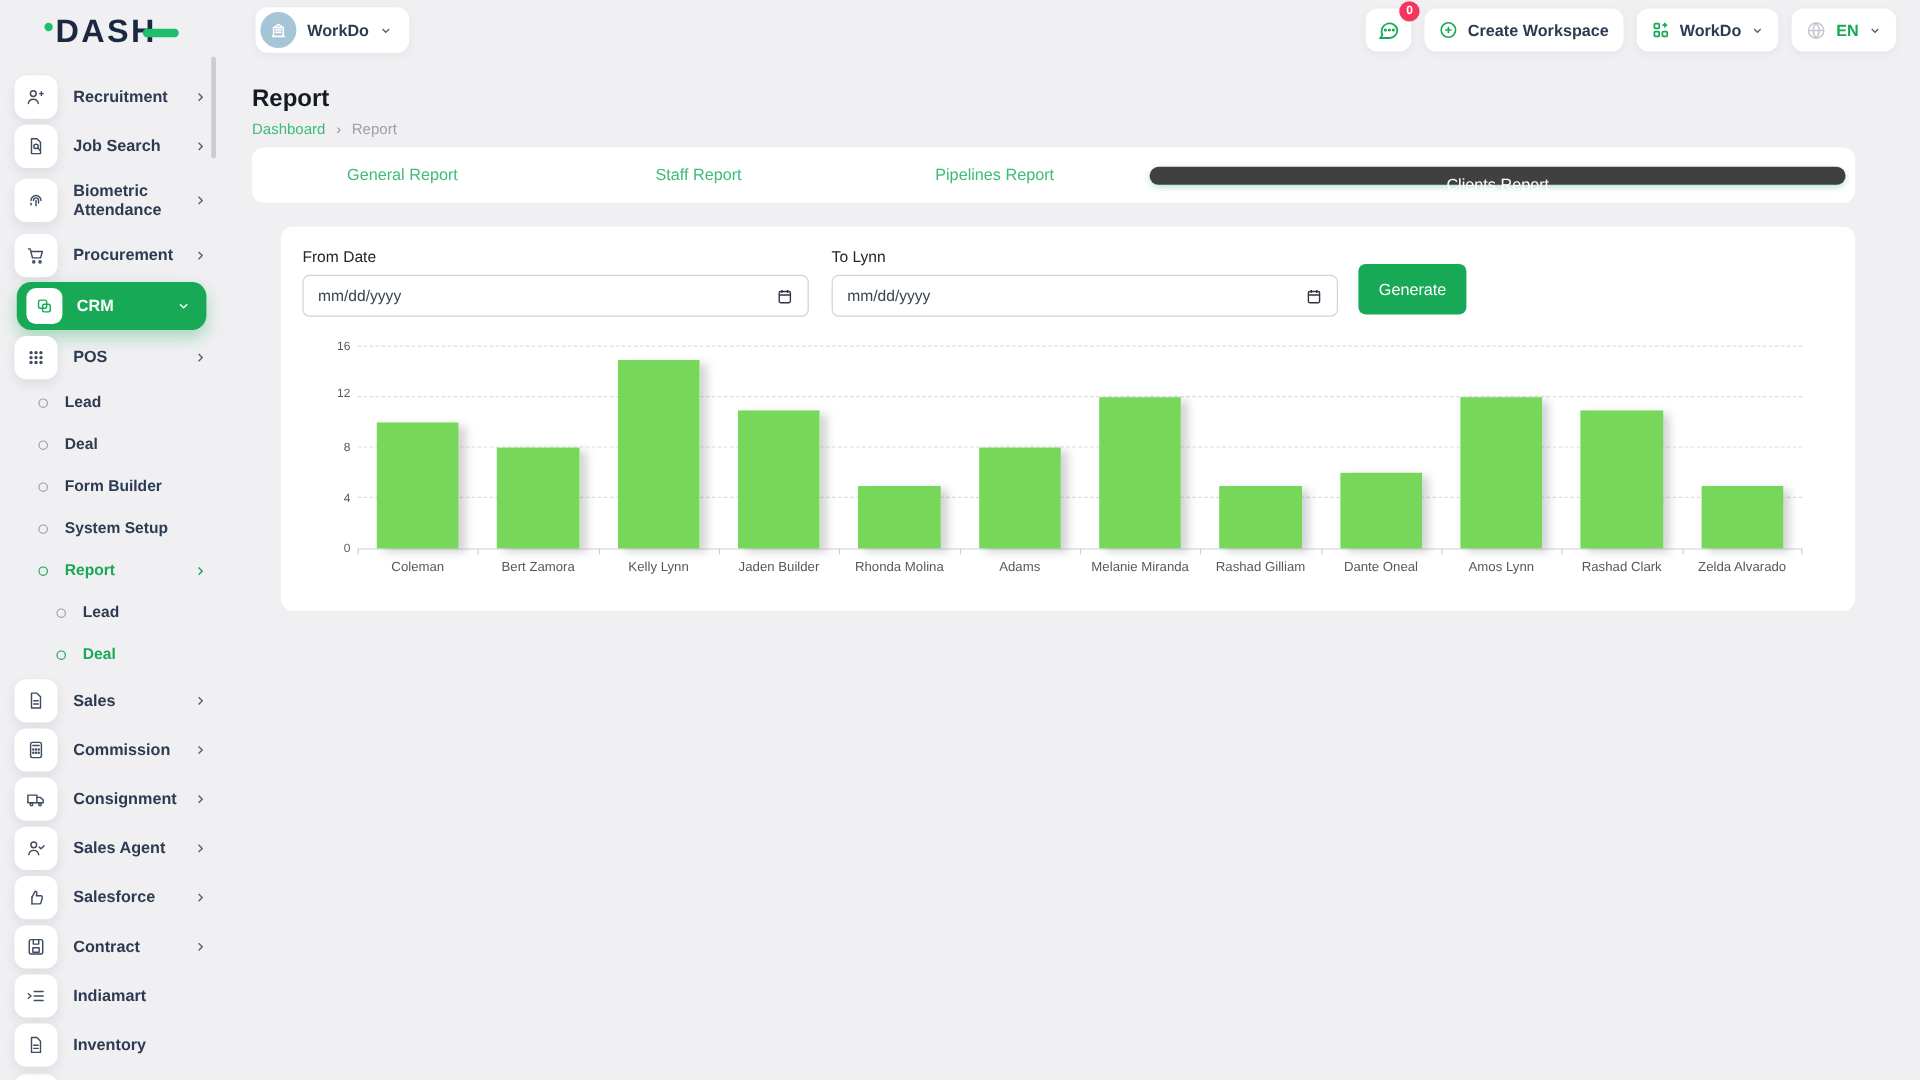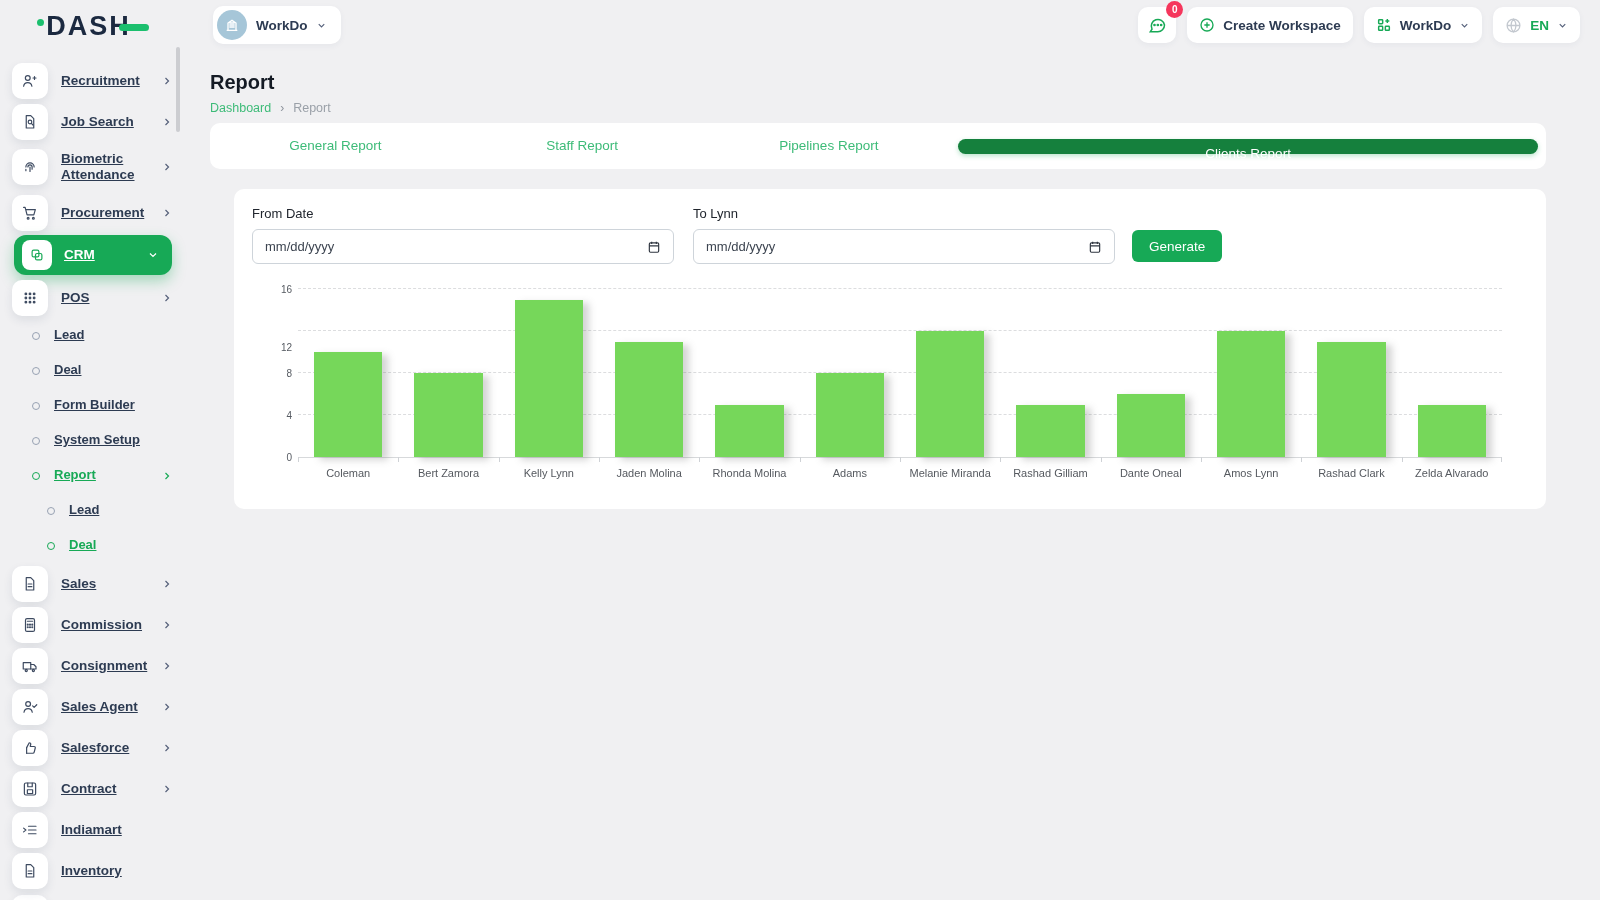--- a/index.html
+++ b/index.html
@@ -11,21 +11,21 @@
   .logo { height:52px; display:flex; align-items:center; justify-content:center; position:relative; }
   .logo-text { font-size:27px; font-weight:800; letter-spacing:2px; color:#1b2940; }
   .logo-dot { width:7px; height:7px; background:#1bbf6e; border-radius:50%; margin-right:2px; margin-top:-8px; }
   .logo-dash { width:30px; height:7px; background:#1bbf6e; border-radius:4px; margin-left:-12px; margin-top:2px; }
   .nav { padding-top:8px; }
   .nav-item { display:flex; align-items:center; height:41px; padding-left:12px; position:relative; cursor:pointer; }
   .nav-item.twoline { height:50px; }
   .icon-box { width:36px; height:36px; min-width:36px; background:#fff; border-radius:10px;
               box-shadow:0 4px 10px rgba(44,62,92,.10); display:flex; align-items:center; justify-content:center; margin-right:13px; }
   .icon-box svg { stroke:#3e4b61; }
-  .nav-label { font-size:13.5px; font-weight:700; color:#2d3b52; line-height:1.15;text-decoration:underline; }
+  .nav-label { font-size:13.5px; font-weight:700; color:#2d3b52; line-height:1.15; }
   .chev { position:absolute; right:13px; display:flex; color:#55607a; }
   .nav-item.active-pill { background:#17a956; border-radius:12px; margin:2px 14px 2px 14px; padding-left:8px; height:40px;
                           box-shadow:0 6px 14px rgba(23,169,86,.35); }
   .nav-item.active-pill .icon-box { width:30px; height:30px; min-width:30px; border-radius:8px; box-shadow:none; margin-right:12px; }
   .nav-item.active-pill .icon-box svg { stroke:#17a956; }
   .nav-item.active-pill .nav-label { color:#fff; }
   .nav-item.active-pill .chev { color:#fff; }
   .nav-sub { display:flex; align-items:center; height:35px; padding-left:32px; position:relative; cursor:pointer; }
   .nav-sub .bullet { width:8px; height:8px; border:1.5px solid #98a2b3; border-radius:50%; margin-right:14px; }
   .nav-sub .nav-label { font-size:13px; }
@@ -56,33 +56,33 @@
   .main { position:absolute; left:210px; top:50px; width:1336px; }
   .page-title { font-size:20px; font-weight:700; color:#141a24; margin-top:21px; }
   .breadcrumb { display:flex; align-items:center; gap:9px; margin-top:7px; font-size:12.5px; }
   .breadcrumb .bc-link { color:#3dbb78; cursor:pointer; }
   .breadcrumb .bc-sep { color:#8d939c; font-size:12px; }
   .breadcrumb .bc-current { color:#9aa0a8; }
 
   .card { background:#fff; border-radius:10px; }
   .tabs-card { margin-top:8px; height:46px; display:flex; align-items:center; padding:0 2px; }
   .tab { flex:1; text-align:center; font-size:13.5px; color:#3dbb78; cursor:pointer; height:46px; line-height:46px; }
-  .tab.active { background:#15803d; color:#fff; border-radius:8px; height:15px; line-height:29px; margin:0 6px;
+  .tab.active { background:#404040; color:#fff; border-radius:8px; height:15px; line-height:29px; margin:0 6px;
                 flex-basis:25%; box-shadow:0 2px 5px rgba(23,169,86,.3); }
 
   .report-card { margin-top:20px; padding:17px 18px 30px 18px;margin-left:24px; }
   .filter-row { display:flex; align-items:flex-end; }
   .field { width:422px; }
   .field + .field { margin-left:19px; }
   .field-label { font-size:13px; color:#21262e; margin-bottom:8px; }
   .date-input { width:100%; height:35px; border:1px solid #ced4da; border-radius:6px; display:flex; align-items:center;
                 padding:0 12px; background:#fff; cursor:text; }
   .date-input input { border:none; outline:none; flex:1; font-size:13px; color:#3c4450; font-family:"Liberation Sans", sans-serif; }
   .date-input input::placeholder { color:#3c4450; opacity:1; }
-  .btn-generate { margin-left:17px; background:#17a956; color:#fff; border:none; border-radius:6px; height:32px; padding:0 17px;
+  .btn-generate { margin-left:17px; background:#17a956; color:#fff; border:none; border-radius:6px; height:42px; padding:0 17px;
                   font-size:13.5px; font-family:"Liberation Sans", sans-serif; cursor:pointer; margin-bottom:2px; }
 
   
   .chart { margin-top:26px; position:relative; }
   .plot { position:relative; margin-left:46px; margin-right:26px; height:168px; border-bottom:1px solid #d7d9db; }
   .gridline { position:absolute; left:0; right:0; border-top:1px dashed #dcdddf; }
   .ylabel { position:absolute; width:38px; text-align:right; font-size:10px; color:#555a61; left:-44px; }
   .slots { position:absolute; inset:0; display:flex; }
   .slot { flex:1; position:relative; }
   .bar { position:absolute; bottom:0; left:16%; width:68%;
@@ -454,21 +454,21 @@
     </div>
 
     <div class="chart">
       <div class="plot">
           <div class="ylabel" style="bottom: -6px;">0</div>
           <div class="gridline" style="bottom: 42px;"></div>
           <div class="ylabel" style="bottom: 36px;">4</div>
           <div class="gridline" style="bottom: 84px;"></div>
           <div class="ylabel" style="bottom: 78px;">8</div>
           <div class="gridline" style="bottom: 126px;"></div>
-          <div class="ylabel" style="bottom: 104px;">12</div>
+          <div class="ylabel" style="bottom: 123px;">12</div>
           <div class="gridline" style="bottom: 168px;"></div>
           <div class="ylabel" style="bottom: 162px;">16</div>
           <div class="slots">
             <div class="slot">
               <div class="bar" style="height: 105px; background: linear-gradient(rgb(118, 215, 90) 0%, rgb(118, 215, 90) 100%);"></div>
               <div class="xtick" style="left: 0px;"></div>
             </div>
             <div class="slot">
               <div class="bar" style="height: 84px; background: linear-gradient(rgb(118, 215, 90) 0%, rgb(118, 215, 90) 100%);"></div>
               <div class="xtick" style="left: 0px;"></div>
@@ -513,21 +513,21 @@
               <div class="bar" style="height: 52.5px; background: linear-gradient(rgb(118, 215, 90) 0%, rgb(118, 215, 90) 100%);"></div>
               <div class="xtick" style="left: 0px;"></div>
               <div class="xtick" style="right: 0px; left: auto;"></div>
             </div>
           </div>
         </div>
       <div class="xlabels">
           <div class="xlabel">Coleman</div>
           <div class="xlabel">Bert Zamora</div>
           <div class="xlabel">Kelly Lynn</div>
-          <div class="xlabel">Jaden Molina</div>
+          <div class="xlabel">Jaden Builder</div>
           <div class="xlabel">Rhonda Molina</div>
           <div class="xlabel">Adams</div>
           <div class="xlabel">Melanie Miranda</div>
           <div class="xlabel">Rashad Gilliam</div>
           <div class="xlabel">Dante Oneal</div>
           <div class="xlabel">Amos Lynn</div>
           <div class="xlabel">Rashad Clark</div>
           <div class="xlabel">Zelda Alvarado</div>
         </div>
     </div>

